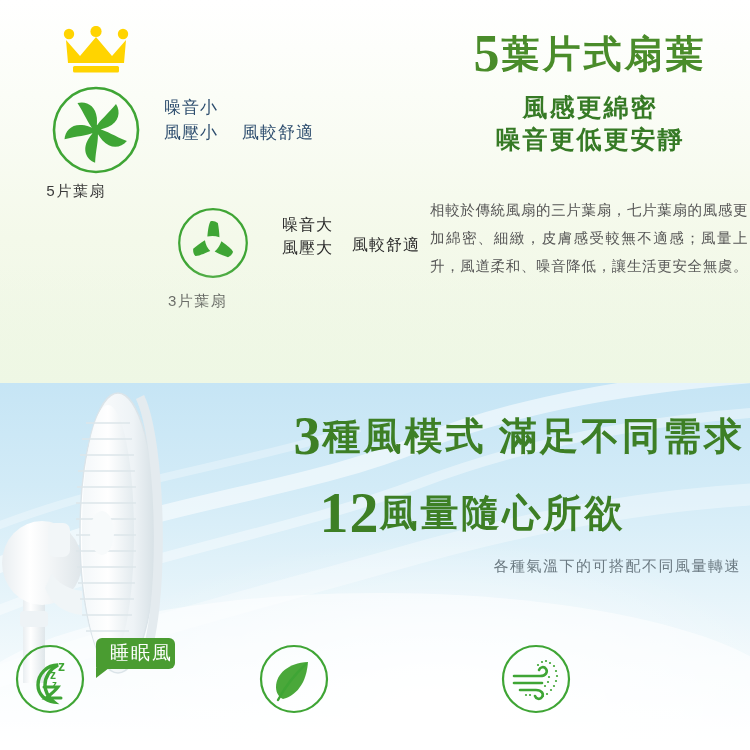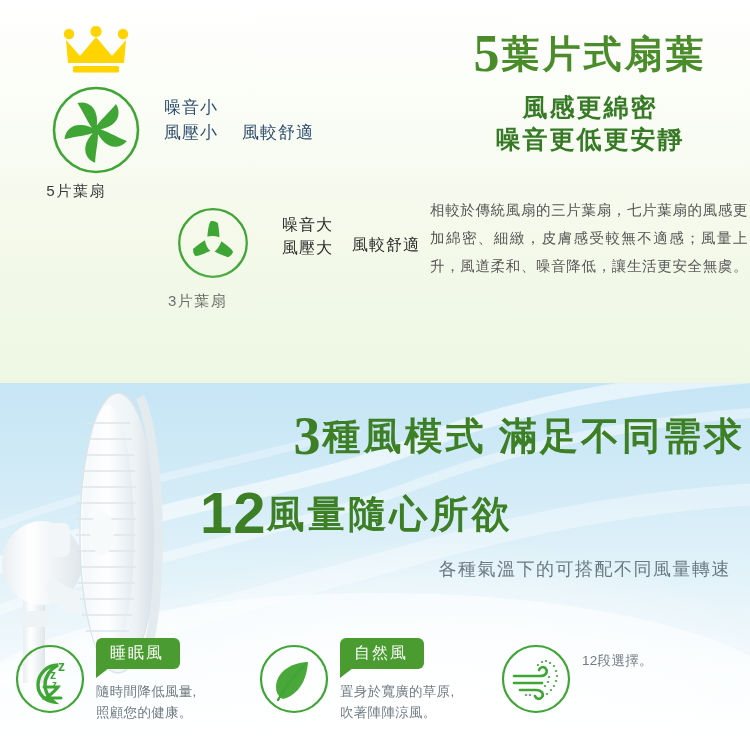--- a/index.html
+++ b/index.html
@@ -177,34 +177,34 @@
     white-space: nowrap;
     text-align: right;
   }
   .headline-3 .num { font-size: 54px; letter-spacing: 2px; vertical-align: -5px; }
   .headline-3 .txt { font-size: 38px; letter-spacing: 3px; }
   .headline-4 {
     position: absolute;
     left: 200px; top: 96px;
     width: 545px;
     color: #3d7f25;
-    font-family: Liberation Sans, sans-serif;
+    font-family: Liberation Serif, serif;
     font-weight: bold;
     white-space: nowrap;
-    text-align: left;
+    text-align: center;
   }
   .headline-4 .num { font-size: 58px; letter-spacing: 1px; vertical-align: -6px; }
   .headline-4 .txt { font-size: 38px; letter-spacing: 3px; }
   .sub-4 {
     position: absolute;
-    left: 186px; top: 174px;
+    left: 196px; top: 174px;
     width: 545px;
     text-align: right;
     color: #6b7a82;
-    font-size: 18px;
+    font-size: 15px;
     letter-spacing: 1.5px;
     white-space: nowrap;
   }
 
   
   .modes {
     position: absolute;
     left: 0; top: 255px;
     width: 750px; height: 112px;
   }
@@ -228,23 +228,23 @@
   .mode-body {
     position: absolute;
     left: 82px; top: 0;
     width: 168px;
   }
   .mode-bubble {
     position: relative;
     display: inline-block;
     background: #4a9c31;
     color: #ffffff;
-    font-size: 16px;
+    font-size: 19px;
     letter-spacing: 2px;
-    padding: 5px 16px 6px 14px;
+    padding: 5px 2px 6px 14px;
     border-radius: 6px 6px 6px 2px;
     font-family: "Liberation Sans", "DejaVu Sans", sans-serif;
     line-height: 20px;
   }
   .mode-bubble::after {
     content: "";
     position: absolute;
     left: 0px; bottom: -9px;
     width: 0; height: 0;
     border-left: 0 solid transparent;
@@ -424,41 +424,30 @@
             <circle cx="36" cy="36" r="33" fill="none" stroke="#3fa535" stroke-width="2.2"></circle>
             <path d="M44,22 C33,22 24,31 24,42 C24,51 31,58 40,59 C34,54 31,48 31,42 C31,34 36,26 44,22 Z" fill="none" stroke="#3fa535" stroke-width="3.4" stroke-linecap="round"></path>
             <path d="M30,44 C33,44 40,44 44,44 C41,48 36,52 32,55 C36,55 43,55 47,55" fill="none" stroke="#3fa535" stroke-width="3" stroke-linecap="round"></path>
             <text x="36" y="36" font-family="'Liberation Sans',sans-serif" font-size="12" font-weight="bold" fill="#3fa535">z</text>
             <text x="44" y="28" font-family="'Liberation Sans',sans-serif" font-size="14" font-weight="bold" fill="#3fa535">z</text>
             <text x="38" y="45" font-family="'Liberation Sans',sans-serif" font-size="10" font-weight="bold" fill="#3fa535">z</text>
           </svg>
         </div>
         <div class="mode-body">
           <div class="mode-bubble">睡眠風</div>
-          <div class="mode-desc">
-            <div>隨時間降低風量,</div>
-            <div>照顧您的健康。</div>
-          </div>
         </div>
       </div>
 
       <div class="mode-card m2">
         <div class="mode-icon">
           <svg viewBox="0 0 72 72" xmlns="http://www.w3.org/2000/svg">
             <circle cx="36" cy="36" r="33" fill="none" stroke="#3fa535" stroke-width="2.2"></circle>
             <path d="M50,19 C30,20 18,31 18,44 C18,50 21,54 25,56 C33,54 48,46 50,19 Z" fill="#4aa83a"></path>
             <path d="M20,57 C26,46 36,32 48,21" fill="none" stroke="#3fa535" stroke-width="2.4" stroke-linecap="round"></path>
           </svg>
-        </div>
-        <div class="mode-body">
-          <div class="mode-bubble">自然風</div>
-          <div class="mode-desc">
-            <div>置身於寬廣的草原,</div>
-            <div>吹著陣陣涼風。</div>
-          </div>
         </div>
       </div>
 
       <div class="mode-card m3">
         <div class="mode-icon">
           <svg viewBox="0 0 72 72" xmlns="http://www.w3.org/2000/svg">
             <circle cx="36" cy="36" r="33" fill="none" stroke="#3fa535" stroke-width="2.2"></circle>
             <path d="M14,33 L40,33 C46,33 48,29 46,26 C44,23 40,24 39,27" fill="none" stroke="#3fa535" stroke-width="2.6" stroke-linecap="round"></path>
             <path d="M14,40 L42,40" fill="none" stroke="#3fa535" stroke-width="2.6" stroke-linecap="round"></path>
             <path d="M20,47 L36,47 C42,47 44,51 42,54 C40,57 36,56 35,53" fill="none" stroke="#3fa535" stroke-width="2.6" stroke-linecap="round"></path>
@@ -478,20 +467,19 @@
               <circle cx="30" cy="52" r="1.1"></circle>
                 <circle cx="26" cy="52" r="1.1"></circle>
               <circle cx="49" cy="34" r="1.1"></circle>
                 <circle cx="48" cy="39" r="1.1"></circle>
               <circle cx="45" cy="43" r="1.1"></circle>
             </g>
           </svg>
         </div>
         <div class="mode-body">
           <div class="mode-desc">
-            <div>12段選擇。</div>
           </div>
         </div>
       </div>
 
     </div>
   </div>
 </div>
 
 </body></html>

